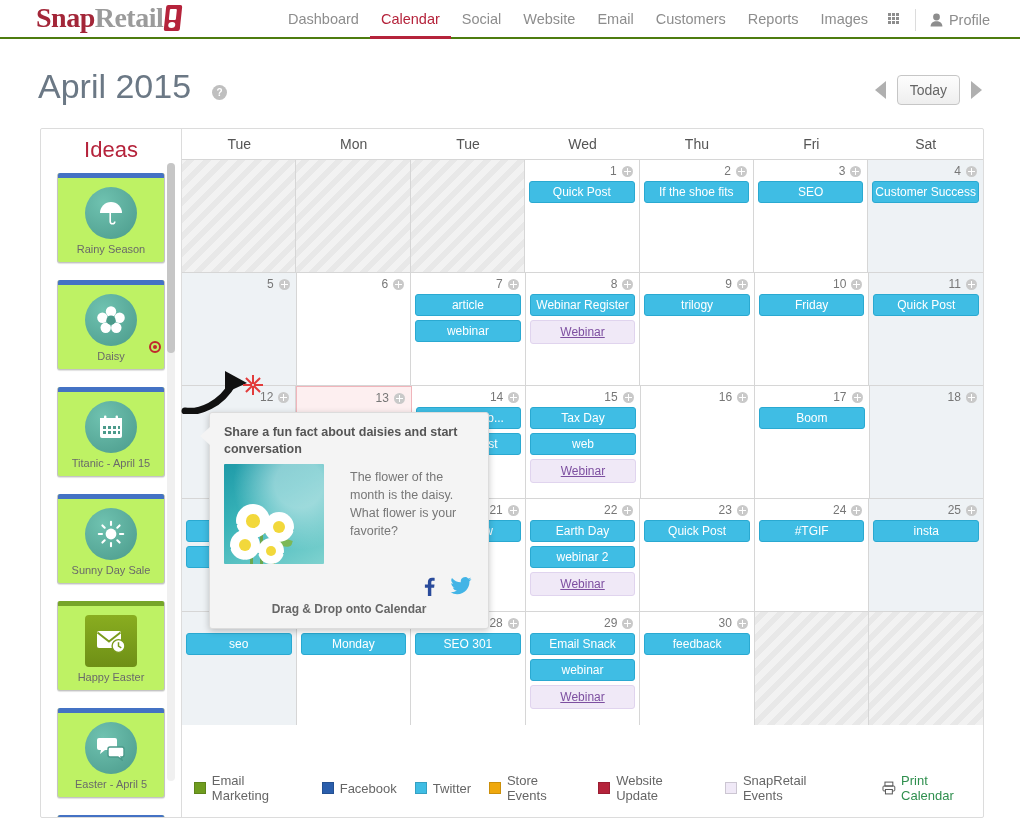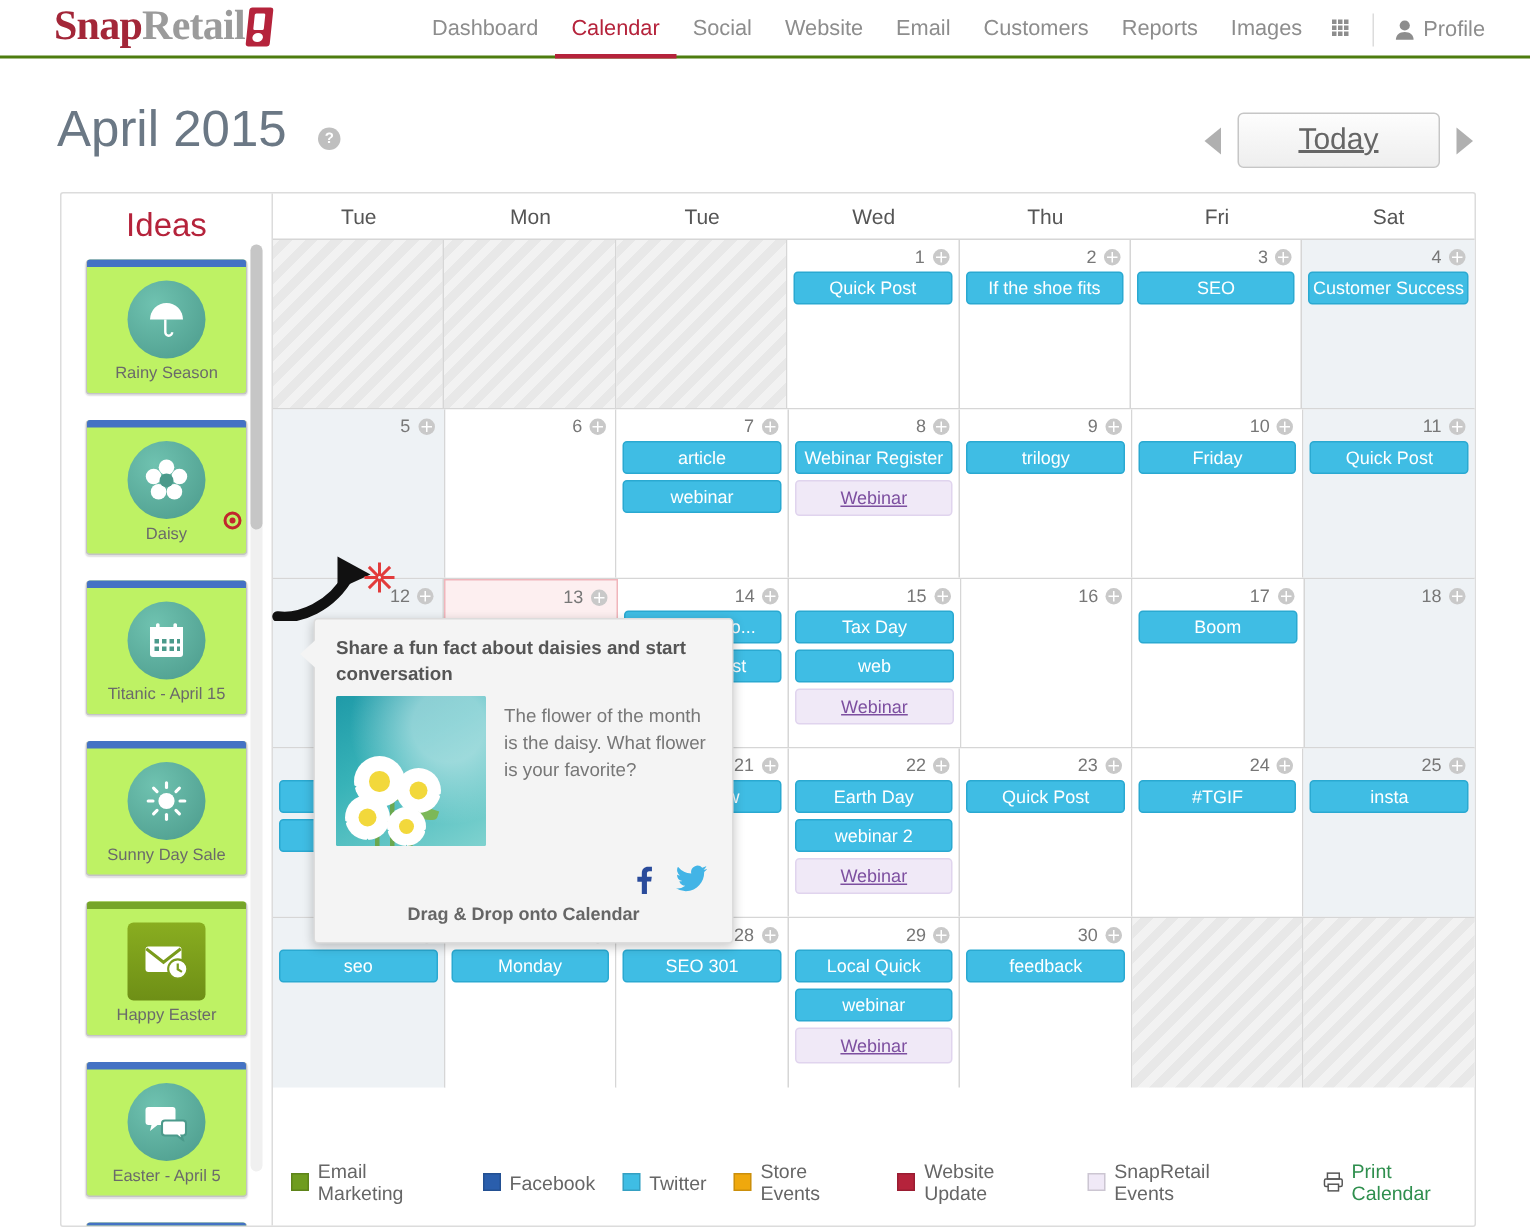--- a/index.html
+++ b/index.html
@@ -74,21 +74,21 @@
   #navbtns { position:absolute; right:38px; top:36px; display:flex; align-items:center; }
   .arrowbtn {
     width:0; height:0; border-top:9px solid transparent; border-bottom:9px solid transparent;
     cursor:pointer;
   }
   #prev-arrow { border-right:11px solid #b0b0b0; margin-right:11px; }
   #next-arrow { border-left:11px solid #b0b0b0; margin-left:11px; }
   #today-btn {
     border:1px solid #c6c6c6; border-radius:4px;
     background:linear-gradient(#fdfdfd,#eeeeee);
-    padding:6px 40px; font-size:20px; color:#666; cursor:pointer;text-decoration:underline;
+    padding:6px 12px; font-size:14px; color:#666; cursor:pointer;
   }
 
   
   #frame {
     position:absolute; left:40px; top:128px;
     width:944px; height:690px;
     background:#fff; border:1px solid #dcdcdc;
     border-radius:2px;
   }
 
@@ -203,21 +203,21 @@
     box-shadow:0 2px 7px rgba(0,0,0,.22);
   }
   #popup-arrow {
     position:absolute; left:-10px; top:14px; width:0; height:0;
     border-top:9px solid transparent; border-bottom:9px solid transparent;
     border-right:10px solid #f4f4f4;
   }
   #popup-title {
     padding:11px 14px 6px; font-size:12.5px; font-weight:bold; color:#555; line-height:1.35;
   }
-  #popup-body { display:flex; padding:0 14px 4px; }
+  #popup-body { display:flex; padding:0 14px 4px;gap:14px; }
   #popup-img {
     width:100px; height:100px; flex:none; border-radius:1px;
     background:
       radial-gradient(circle at 75% 20%, rgba(255,255,255,.45) 0 22%, rgba(255,255,255,0) 60%),
       linear-gradient(150deg,#1f9aa8 0%, #38b3b8 40%, #7fd2cf 100%);
     position:relative; overflow:hidden;
   }
   .daisy { position:absolute; }
   .daisy .petals {
     width:100%; height:100%; border-radius:50%;
@@ -626,21 +626,21 @@
               <span>28</span>
               <span class="plus-icon"></span>
             </div>
             <div class="event">SEO 301</div>
           </div>
           <div class="daycell">
             <div class="daynum">
               <span>29</span>
               <span class="plus-icon"></span>
             </div>
-            <div class="event">Local Quick</div>
+            <div class="event">Email Snack</div>
             <div class="event">webinar</div>
             <div class="event snapretail">Webinar</div>
           </div>
           <div class="daycell">
             <div class="daynum">
               <span>30</span>
               <span class="plus-icon"></span>
             </div>
             <div class="event">feedback</div>
           </div>

